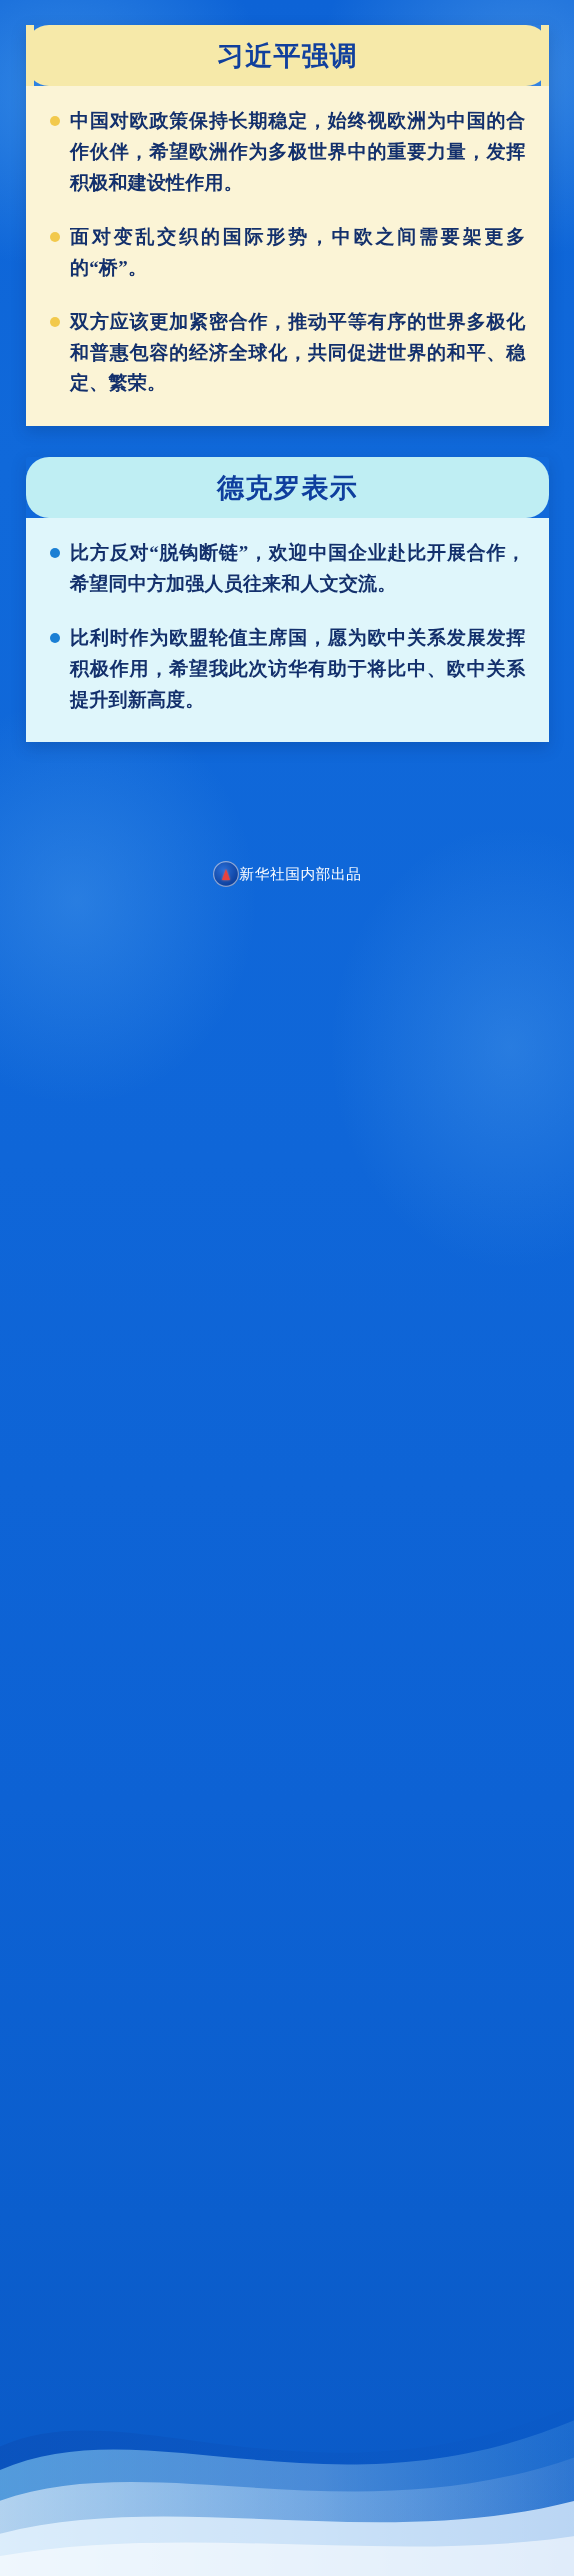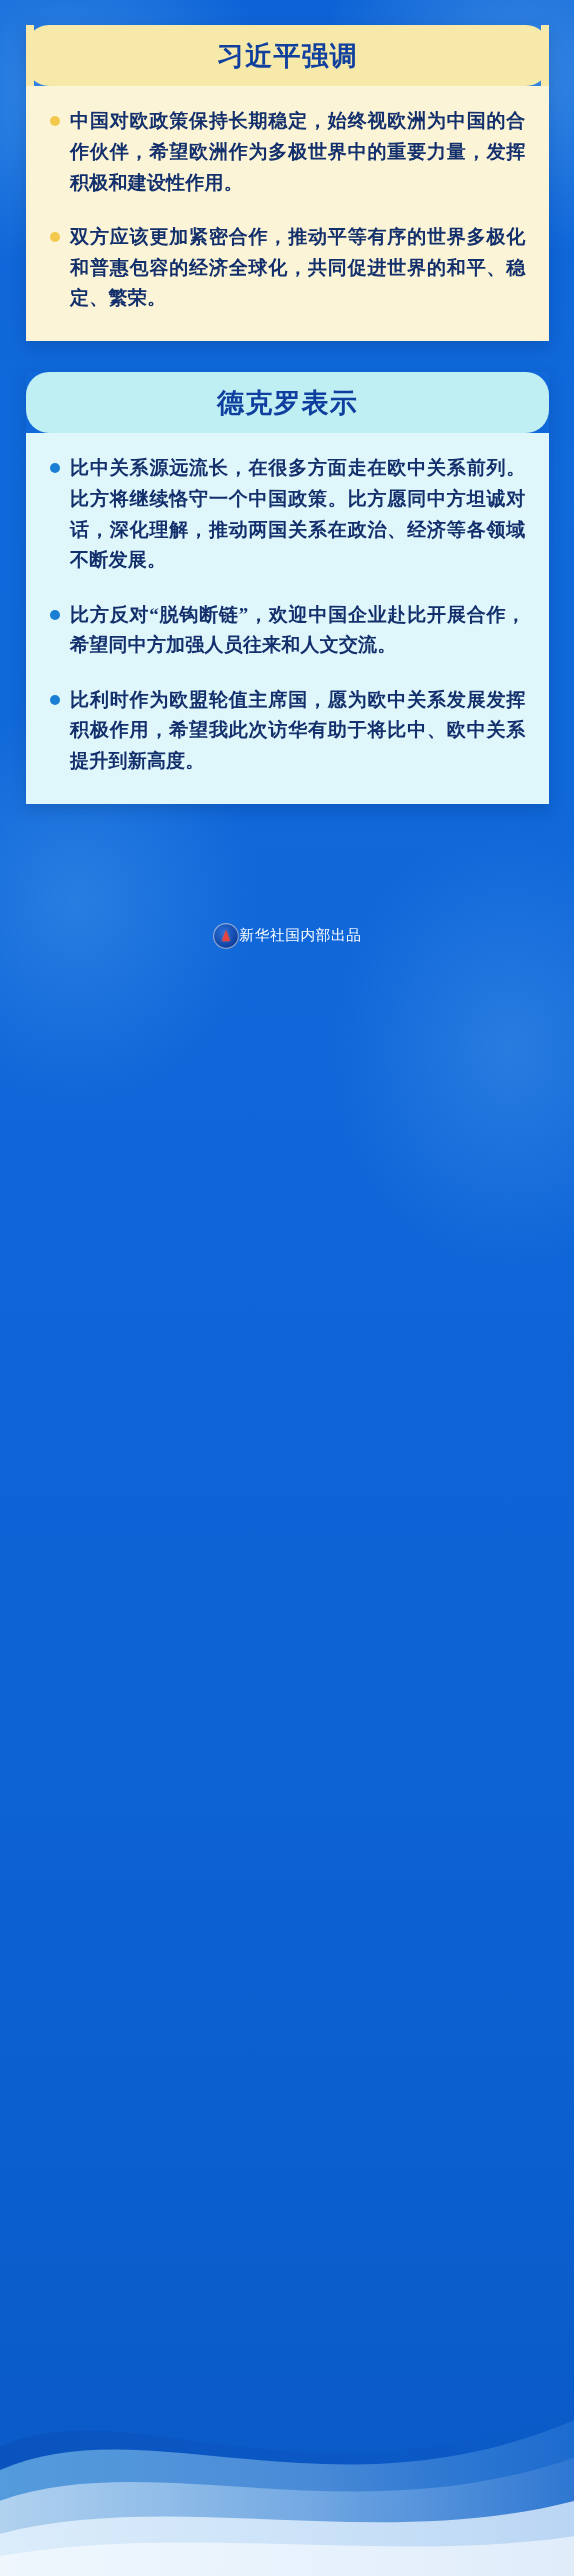--- a/index.html
+++ b/index.html
@@ -169,36 +169,36 @@
       <div class="card-head-title">习近平强调</div>
     </div>
     <div class="card-body">
       <ul class="bullets">
         <li class="bullet">
           <span class="bullet-dot"></span>
           <span class="bullet-text">中国对欧政策保持长期稳定，始终视欧洲为中国的合作伙伴，希望欧洲作为多极世界中的重要力量，发挥积极和建设性作用。</span>
         </li>
         <li class="bullet">
           <span class="bullet-dot"></span>
+          <span class="bullet-text">面对变乱交织的国际形势，中欧之间需要架更多的“桥”。</span>
+        </li>
+        <li class="bullet">
+          <span class="bullet-dot"></span>
           <span class="bullet-text">双方应该更加紧密合作，推动平等有序的世界多极化和普惠包容的经济全球化，共同促进世界的和平、稳定、繁荣。</span>
         </li>
       </ul>
     </div>
   </section>
 
   <section class="card card-b">
     <div class="card-head">
       <div class="card-head-title">德克罗表示</div>
     </div>
     <div class="card-body">
       <ul class="bullets">
-        <li class="bullet">
-          <span class="bullet-dot"></span>
-          <span class="bullet-text">比中关系源远流长，在很多方面走在欧中关系前列。比方将继续恪守一个中国政策。比方愿同中方坦诚对话，深化理解，推动两国关系在政治、经济等各领域不断发展。</span>
-        </li>
         <li class="bullet">
           <span class="bullet-dot"></span>
           <span class="bullet-text">比方反对“脱钩断链”，欢迎中国企业赴比开展合作，希望同中方加强人员往来和人文交流。</span>
         </li>
         <li class="bullet">
           <span class="bullet-dot"></span>
           <span class="bullet-text">比利时作为欧盟轮值主席国，愿为欧中关系发展发挥积极作用，希望我此次访华有助于将比中、欧中关系提升到新高度。</span>
         </li>
       </ul>
     </div>

